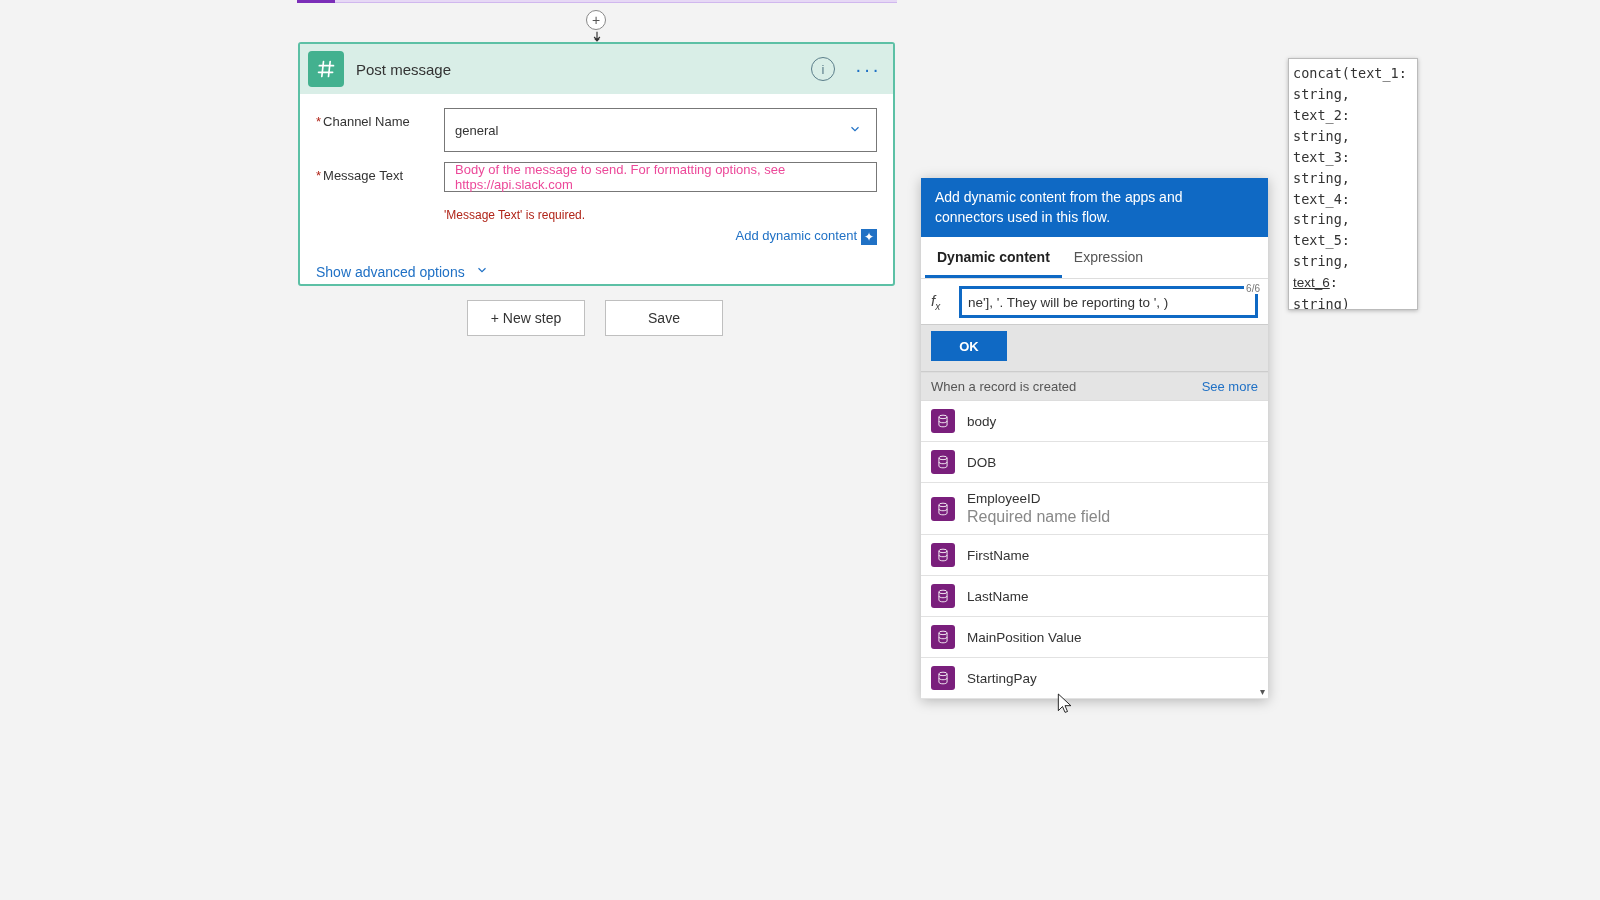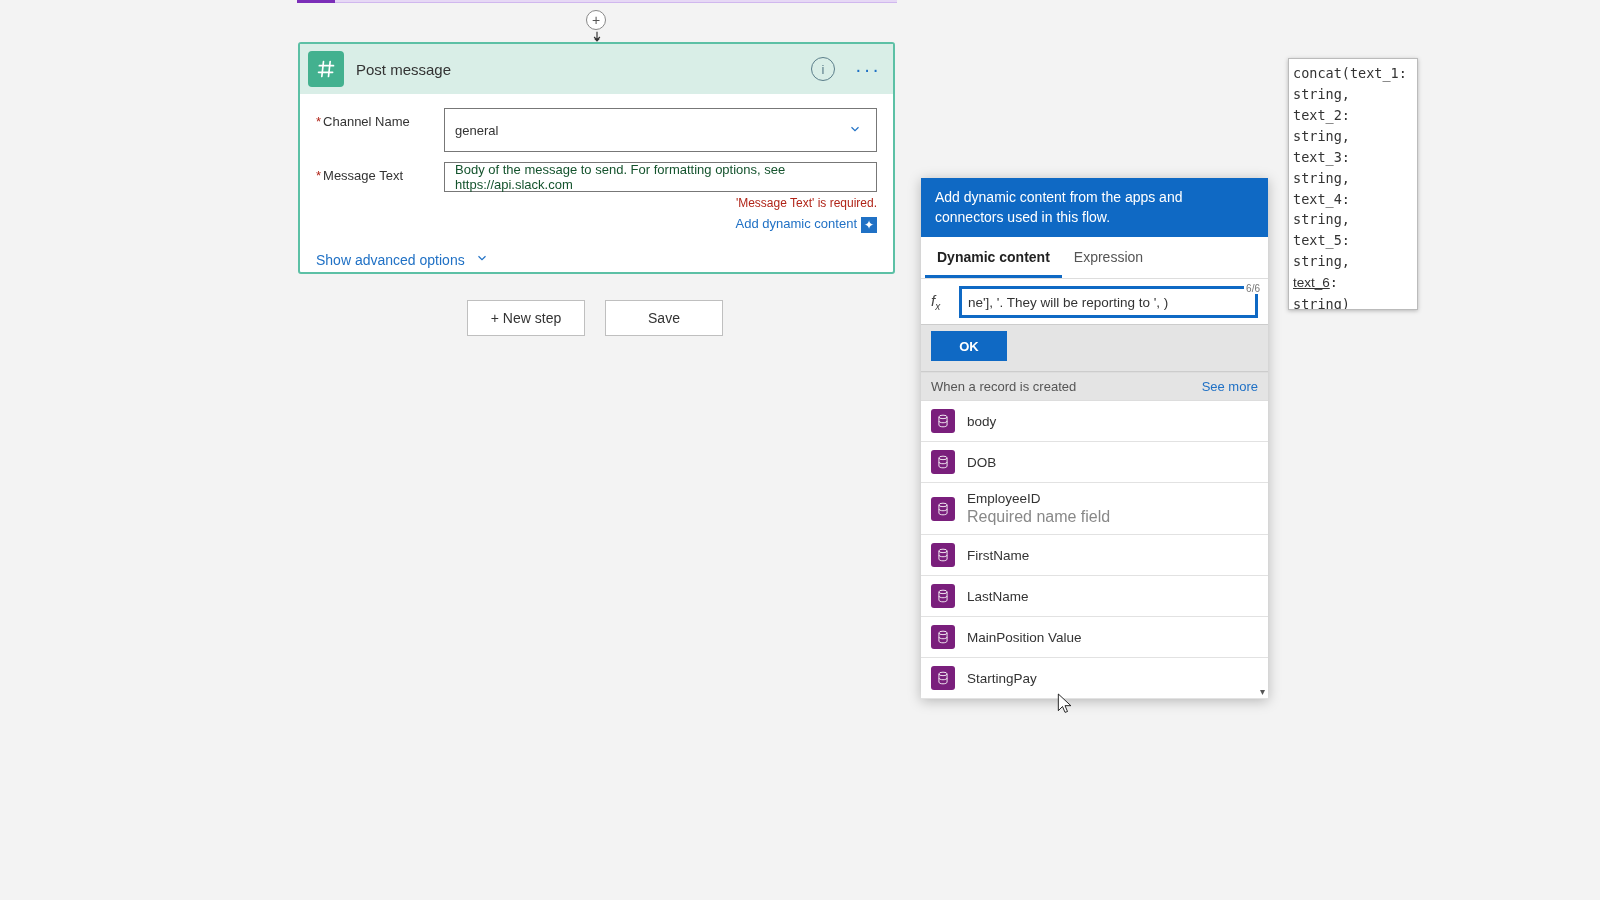--- a/index.html
+++ b/index.html
@@ -23,22 +23,22 @@
   .card-header .info { width:24px; height:24px; border:1px solid #5b7e8a; color:#5b7e8a; border-radius:50%; display:flex;align-items:center;justify-content:center; font-size:13px; margin-right:16px;}
   .card-header .dots { color:#2071c5; font-size:20px; letter-spacing:2px; padding:0 4px; }
 
   .card-body { padding: 14px 16px 4px 16px; }
   .row { display:flex; align-items:flex-start; margin-bottom:10px; }
   .row-label { width: 128px; font-size:13px; color:#333; padding-top:6px; }
   .row-label .req { color:#b02418; margin-right:2px; }
   .row-field { flex:1; }
   .select-box { border:1px solid #777; height:44px; display:flex; align-items:center; padding:0 10px; font-size:13px; color:#333; position:relative; background:#fff;}
   .select-box .chev { position:absolute; right:14px; color:#2071c5; }
-  .text-box { border:1px solid #777; height:30px; display:flex; align-items:center; padding:0 10px; font-size:13px; color:#14532d; background:#fff;}
-  .err { color:#b02418; font-size:12px; margin-top:4px;text-align:right; }
+  .text-box { border:1px solid #777; height:30px; display:flex; align-items:center; padding:0 10px; font-size:13px; color:#ec4899; background:#fff;}
+  .err { color:#b02418; font-size:12px; margin-top:16px; }
   .add-dyn { text-align:right; font-size:13px; color:#2071c5; margin-top:6px; }
   .add-dyn .plus-badge { display:inline-block; background:#2071c5; color:#fff; width:16px; height:16px; text-align:center; line-height:16px; font-size:12px; margin-left:4px; vertical-align:middle;}
   .show-adv { color:#2071c5; font-size:14px; margin-top:18px; }
   .show-adv .chev { margin-left:6px; }
 
   
   .btn-row { position:absolute; left:467px; top:300px; display:flex; gap:20px;}
   .btn { width:118px; height:36px; background:#fff; border:1px solid #bfbfbf; display:flex; align-items:center; justify-content:center; font-size:14px; color:#333; }
 
   

